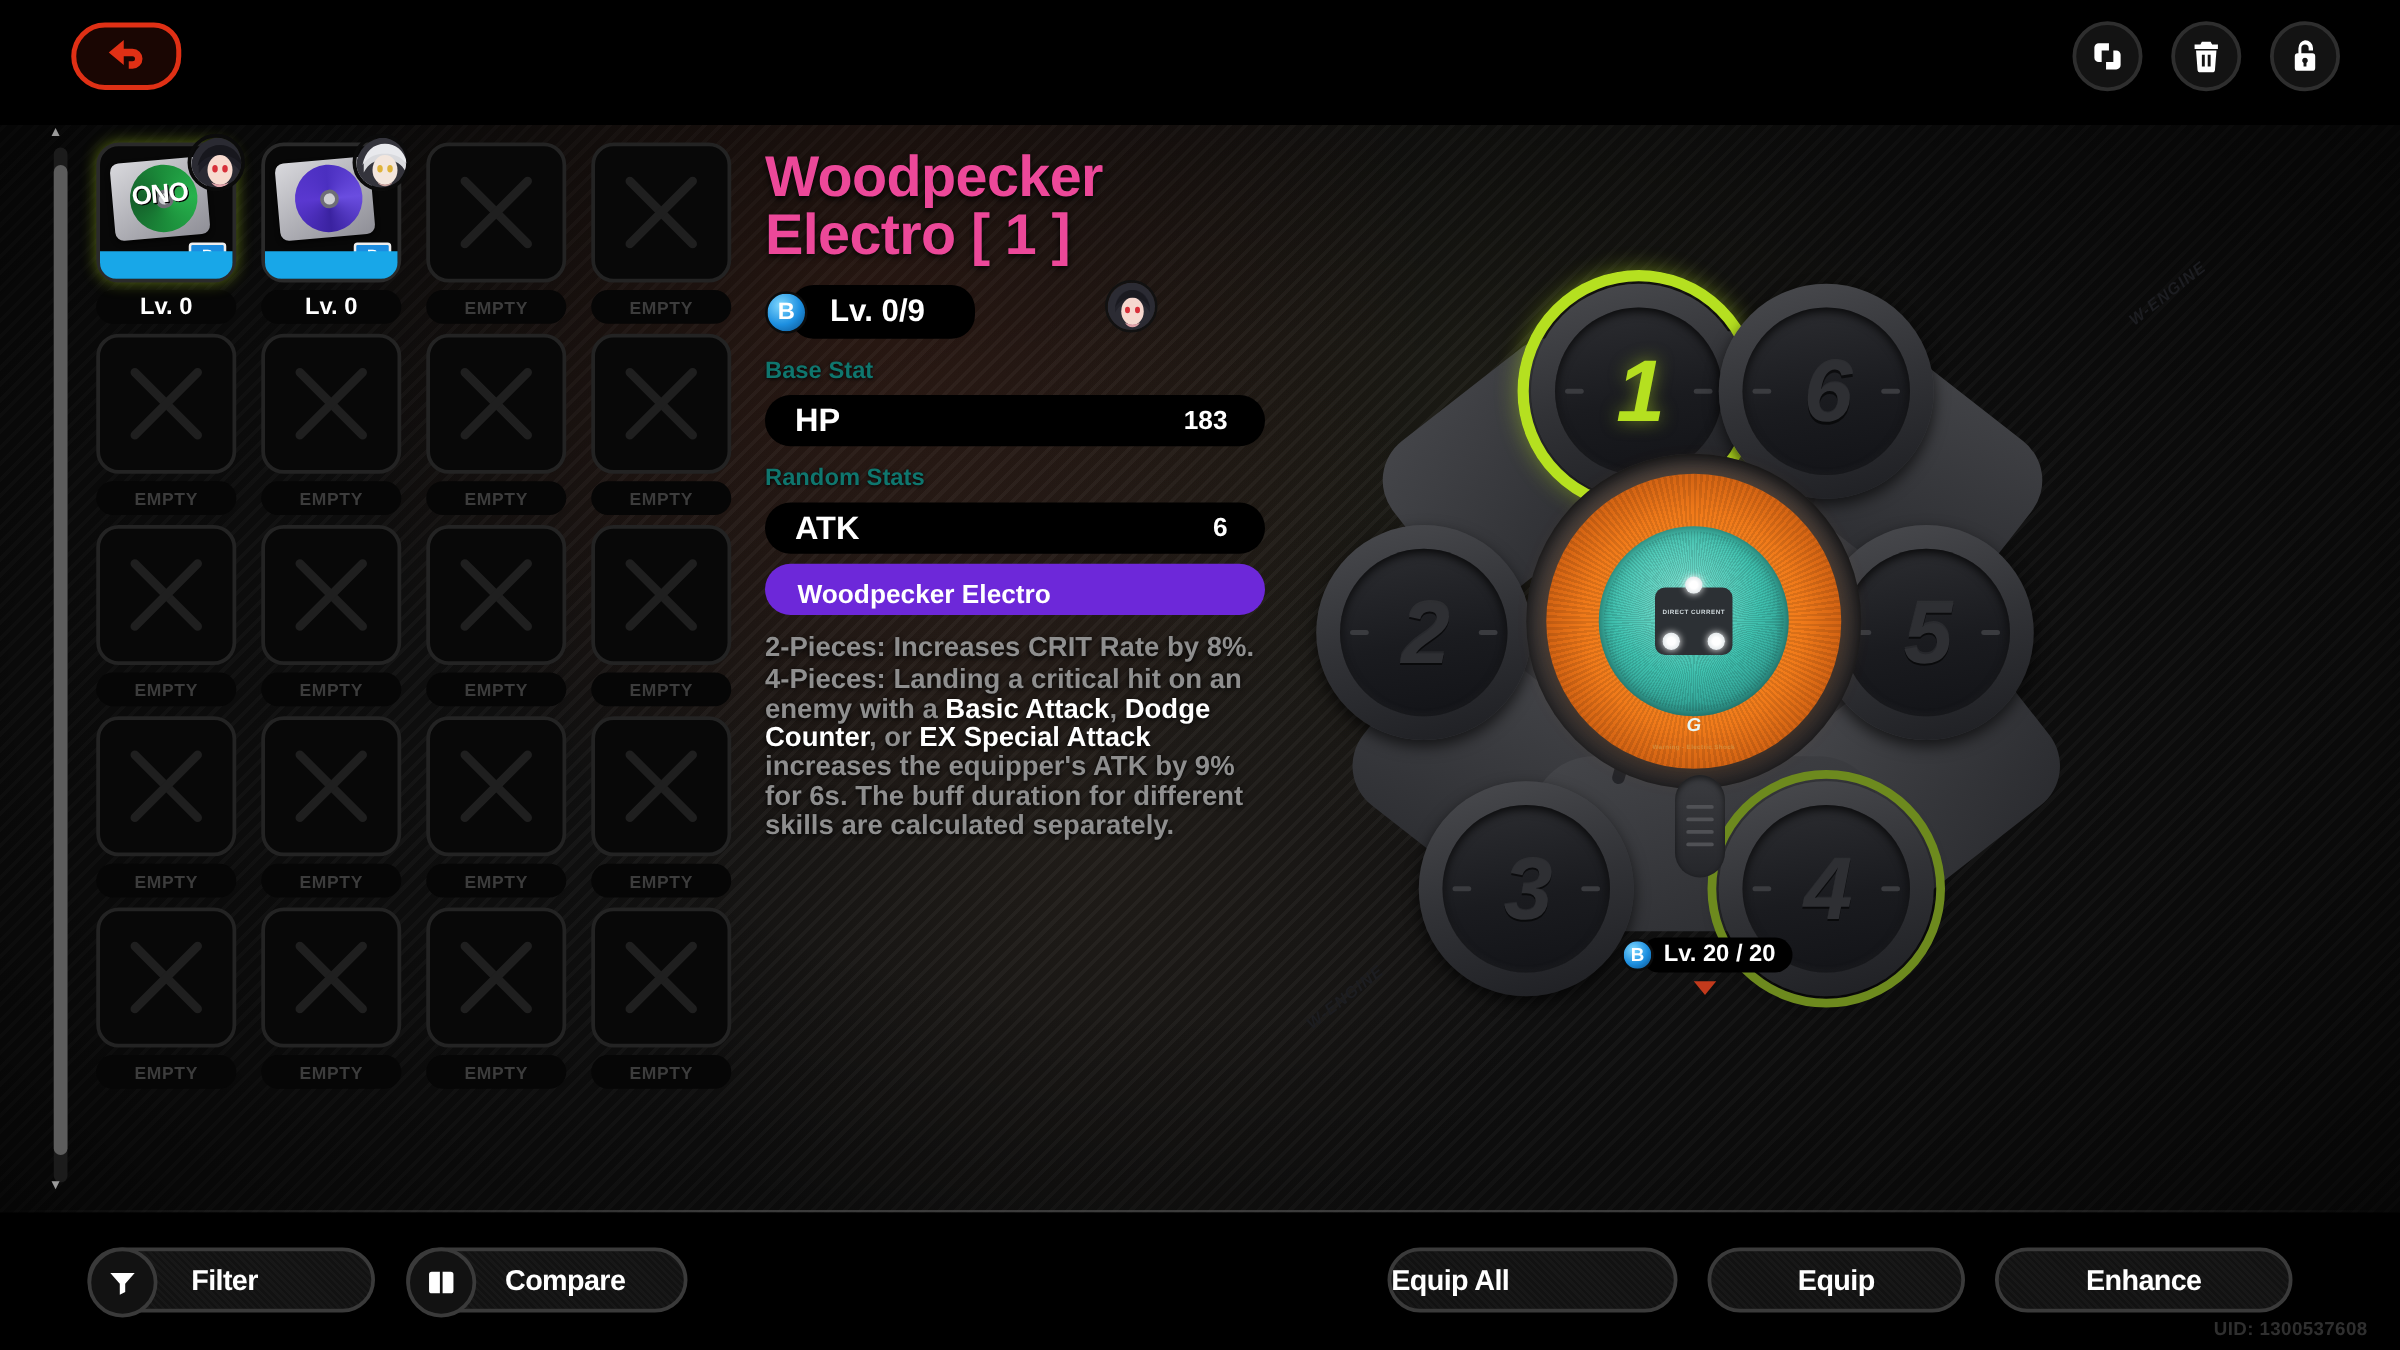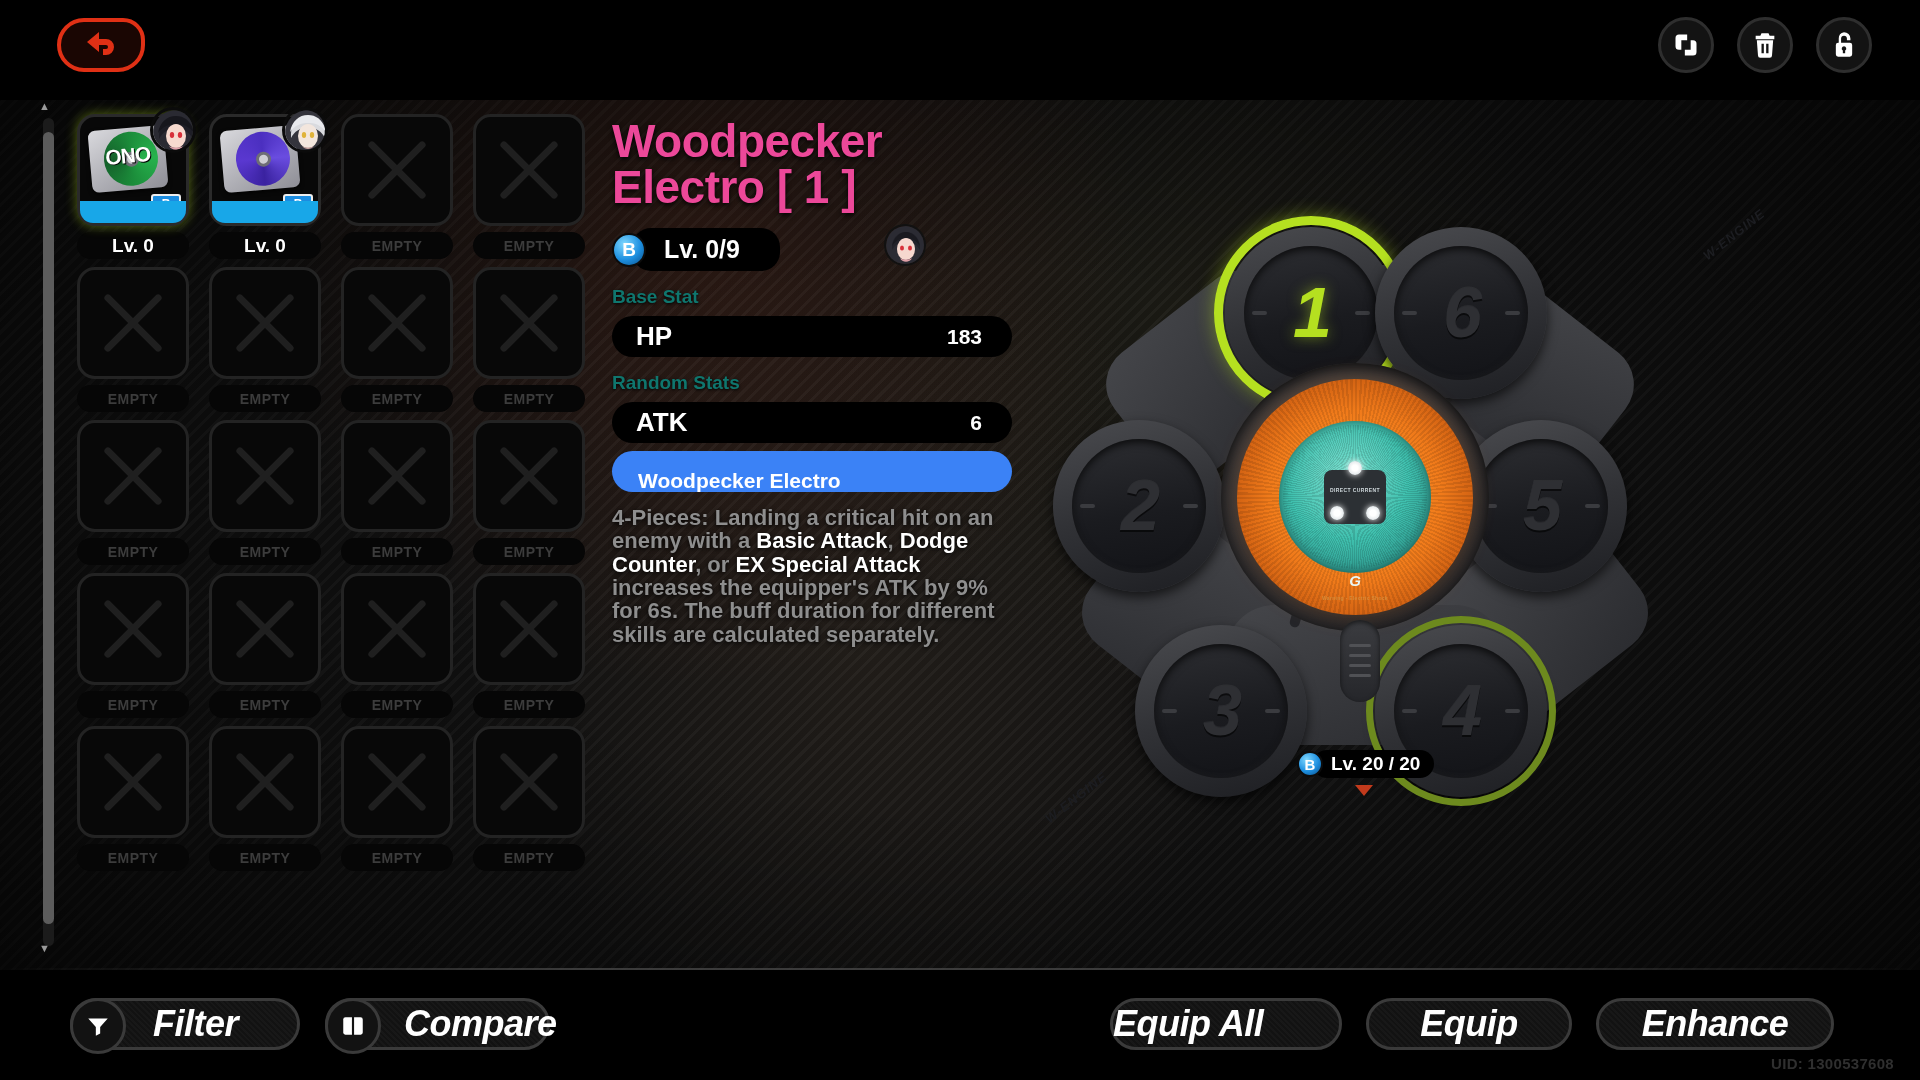--- a/index.html
+++ b/index.html
@@ -166,22 +166,22 @@
     text-shadow: 0 1px 3px #000;
   }
   .stat-pill {
     margin-top: 8px; height: 41px; background: #000; border-radius: 21px;
     display: flex; align-items: center; justify-content: space-between;
     padding: 0 30px 0 24px;
   }
   .stat-pill .k { font-weight: 900; font-size: 26px; color: #fff; }
   .stat-pill .v { font-weight: 900; font-size: 21px; color: #fff; }
   .set-pill {
-    margin-top: 8px; height: 41px; background: #3b82f6; border-radius: 21px;
-    display: flex; align-items: flex-start; padding: 18px 26px;
+    margin-top: 8px; height: 41px; background: #6d28d9; border-radius: 21px;
+    display: flex; align-items: flex-end; padding: 4px 26px;
   }
   .set-pill span { font-weight: 900; font-size: 21px; color: #fff; }
 
   .set-desc {
     margin-top: 14px; font-size: 22px; font-weight: 900; line-height: 1.06;
     color: #8e8e8e; text-shadow: 0 1px 4px #000;
   }
   .set-desc p { margin-bottom: 2px; }
   .set-desc .hl { color: #ffffff; }
 
@@ -325,21 +325,21 @@
     position: absolute; left: 0; bottom: 0; width: 1920px; height: 110px;
     background: #000; z-index: 30;
   }
   .btn-pill {
     position: absolute; height: 52px; border-radius: 26px;
     border: 3px solid #3a3a3a; background: #121212;
     display: flex; align-items: center; cursor: pointer;
     background-image: repeating-linear-gradient(45deg, rgba(255,255,255,.025) 0 2px, rgba(0,0,0,0) 2px 4px);
   }
   .btn-pill .lbl {
-    font-size: 36px; font-weight: 900; font-style: italic; color: #fff;
+    font-size: 23px; font-weight: 900; color: #fff;
     letter-spacing: -.5px;
   }
   .ico-circle {
     position: absolute; left: -3px; top: -3px; width: 56px; height: 56px;
     border-radius: 50%; border: 3px solid #3a3a3a; background: #121212;
     display: flex; align-items: center; justify-content: center;
   }
   .ico-circle svg { width: 26px; height: 26px; fill: #fff; }
 
   .uid {
@@ -616,20 +616,21 @@
     <div class="stat-pill">
       <span class="k">ATK</span>
       <span class="v">6</span>
     </div>
 
     <div class="set-pill">
       <span>Woodpecker Electro</span>
     </div>
 
     <div class="set-desc">
+      <p>2-Pieces: Increases CRIT Rate by 8%.</p>
       <p><span>4-Pieces: Landing a critical hit on an enemy with a </span><span class="hl">Basic Attack</span><span>, </span><span class="hl">Dodge Counter</span><span>, or </span><span class="hl">EX Special Attack</span><span> increases the equipper's ATK by 9% for 6s. The buff duration for different skills are calculated separately.</span></p>
     </div>
   </div>
 
   <div class="wheel-wrap">
     <div class="wheel-body">
       <div class="blob center"></div>
       <div class="arm" style="left:90px;top:95px;width:200px;height:150px;border-radius:40px;transform:rotate(-38deg);"></div>
       <div class="arm" style="left:400px;top:95px;width:200px;height:150px;border-radius:40px;transform:rotate(38deg);"></div>
       <div class="arm" style="left:70px;top:330px;width:190px;height:160px;border-radius:40px;transform:rotate(38deg);"></div>

